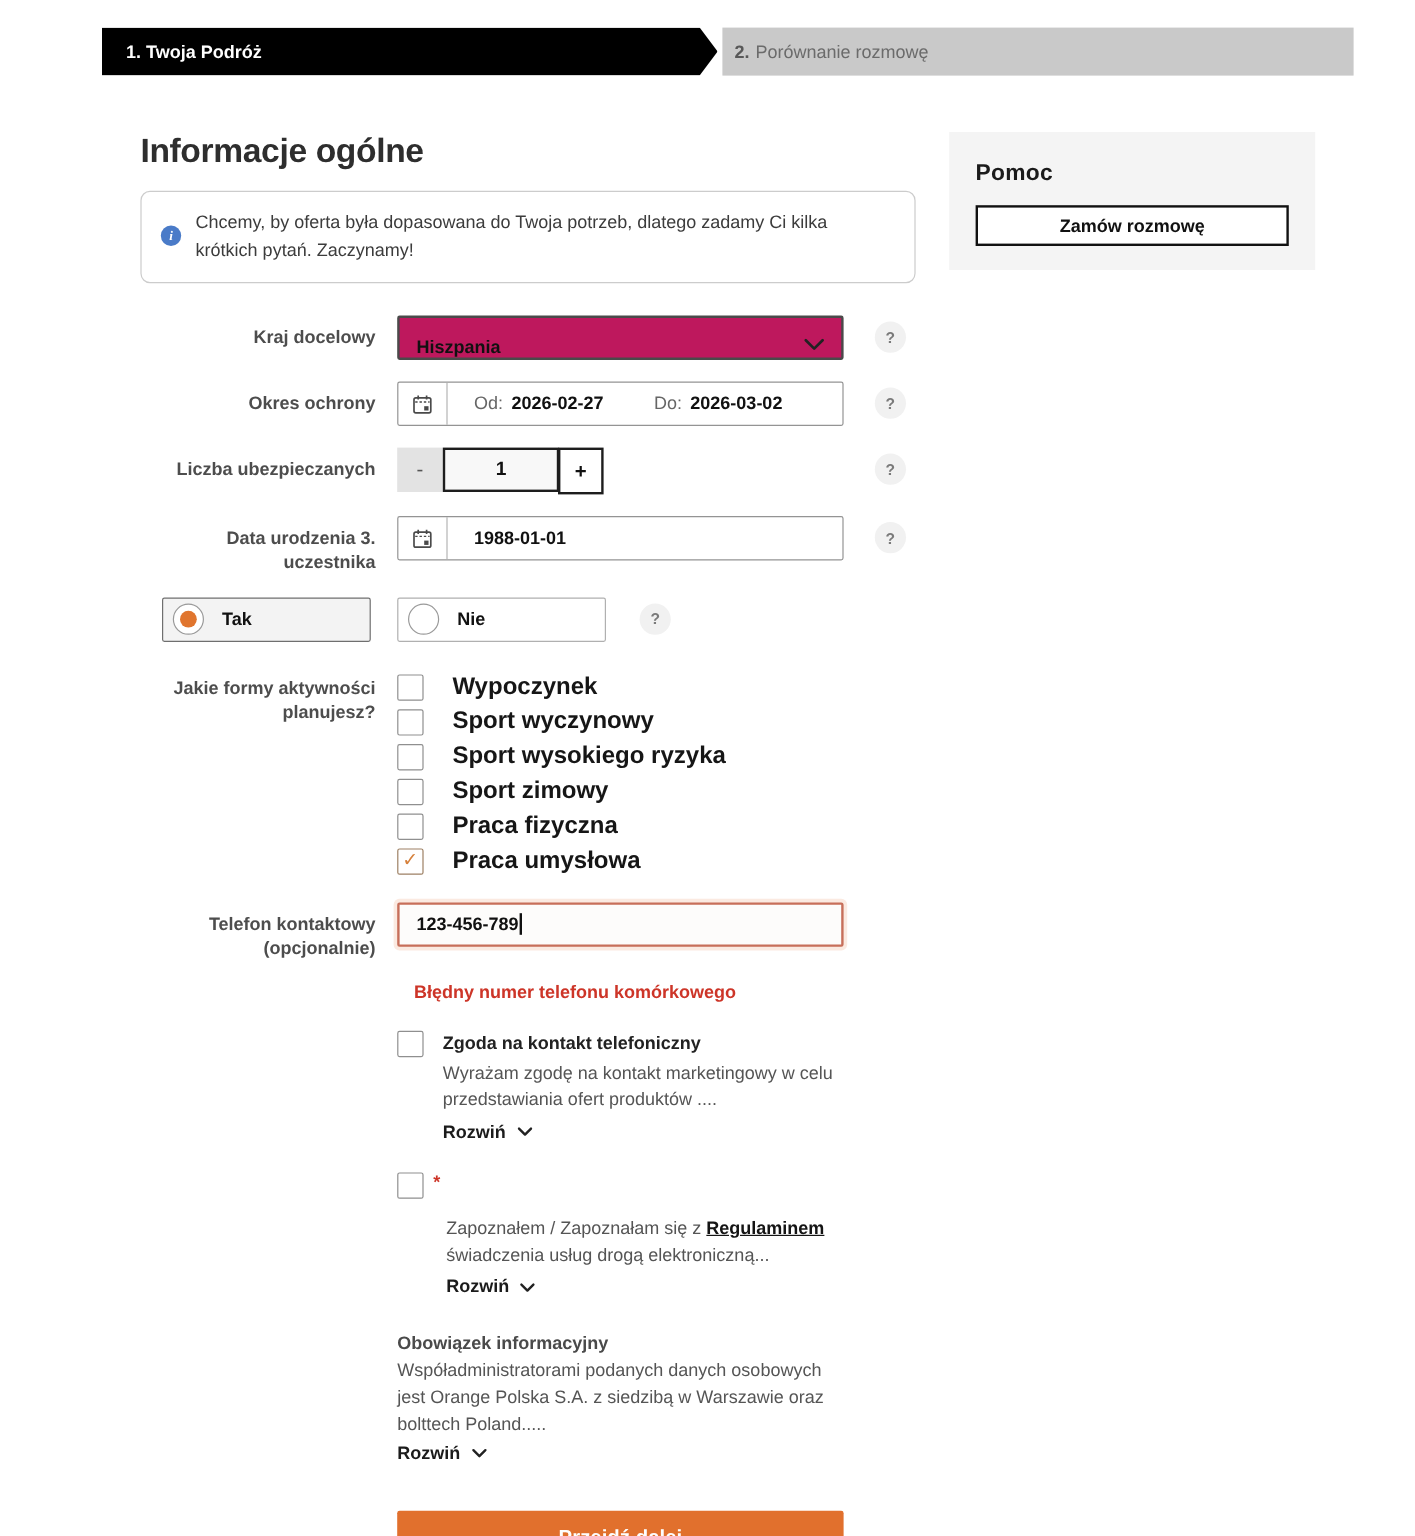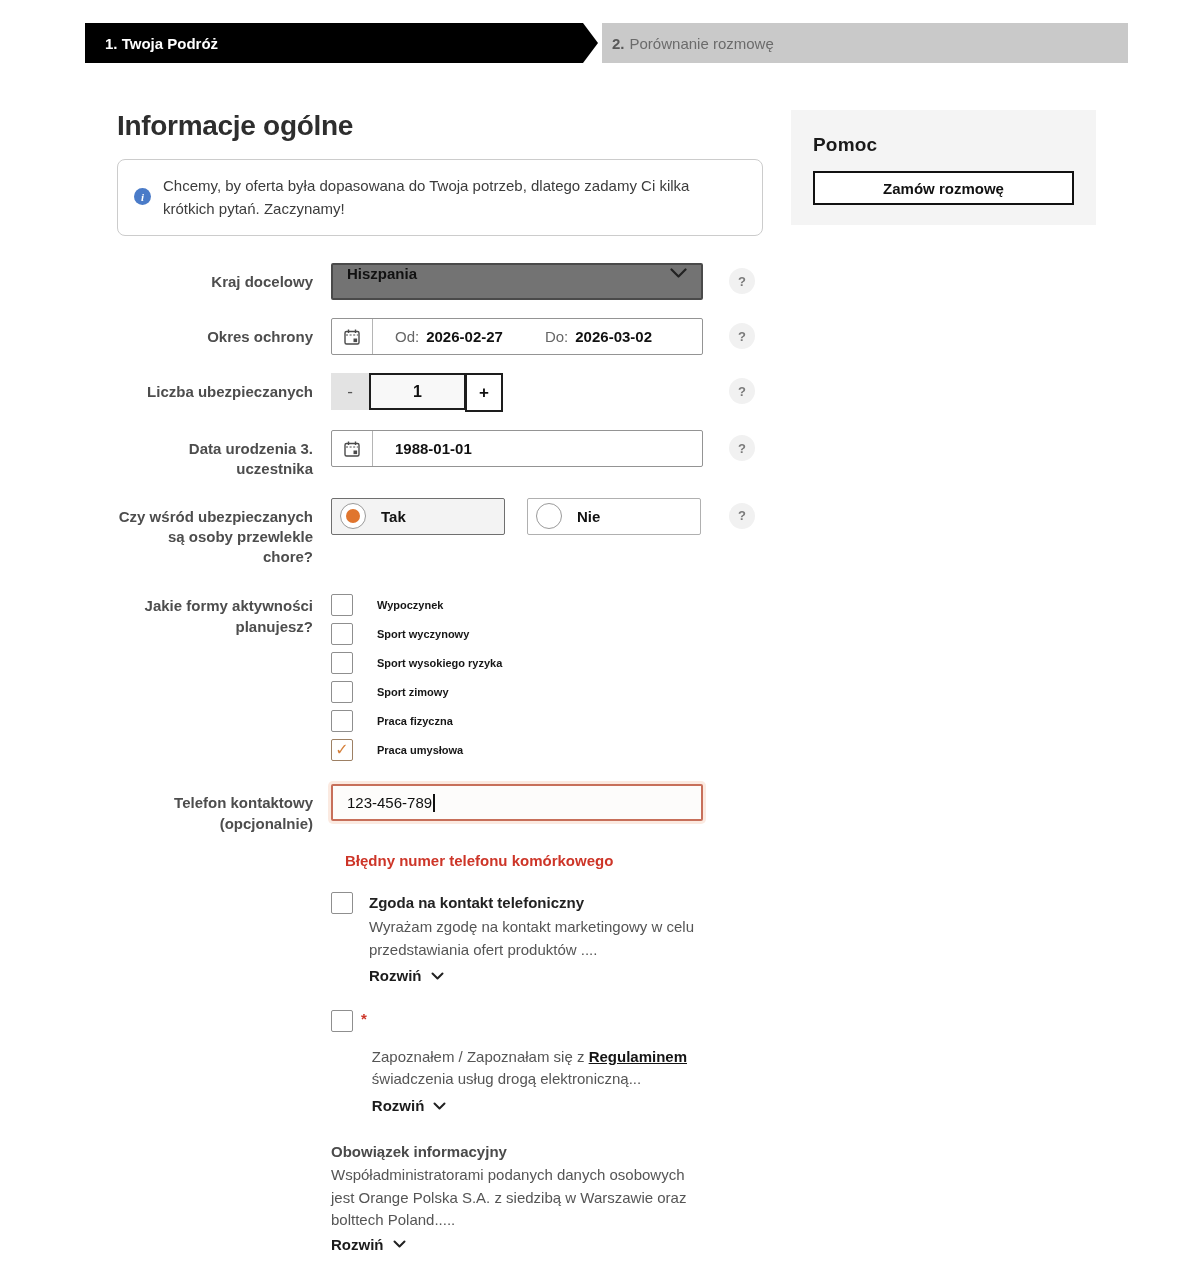--- a/index.html
+++ b/index.html
@@ -63,22 +63,22 @@
   }
   .row-field { width: 372px; margin-left: 18px; }
   .row-help { margin-left: 26px; padding-top: 5px; }
   .help-circle {
     width: 26px; height: 26px; border-radius: 50%; background: #f1f1f1;
     color: #7a7a7a; font-size: 13px; font-weight: bold;
     display: flex; align-items: center; justify-content: center; cursor: pointer;
   }
 
   .select-box {
-    height: 37px; border: 2px solid #4a4a4a; background: #737373; border-radius: 2px;
-    display: flex; align-items: flex-start; padding: 0 14px; cursor: pointer;
+    height: 37px; border: 2px solid #4a4a4a; background: #be185d; border-radius: 2px;
+    display: flex; align-items: flex-end; padding: 0 14px; cursor: pointer;
   }
   .select-box .sel-value { font-weight: bold; font-size: 15px; color: #111; flex: 1; }
 
   .date-box {
     height: 37px; border: 1px solid #949494; background: #fff; border-radius: 2px;
     display: flex; align-items: stretch; cursor: pointer;
   }
   .date-ico-cell {
     width: 41px; border-right: 1px solid #b5b5b5;
     display: flex; align-items: center; justify-content: center;
@@ -118,28 +118,28 @@
   .radio-dot { width: 14px; height: 14px; border-radius: 50%; background: #e0752e; }
   .radio-label { font-weight: bold; font-size: 15px; color: #111; margin-left: 15px; }
 
   .check-list .check-row { display: flex; align-items: center; margin-bottom: 7px; height: 22px; }
   .checkbox {
     width: 22px; height: 22px; border: 1px solid #8f8f8f; background: #fff; border-radius: 2px;
     display: flex; align-items: center; justify-content: center; cursor: pointer; flex: 0 0 22px;
   }
   .checkbox.checked { border-color: #9d8064; }
   .checkbox.checked::after { content: "✓"; color: #d6813c; font-weight: bold; font-size: 16px; line-height: 1; }
-  .check-label { font-weight: bold; font-size: 11px; color: #161616; margin-left: 24px; cursor: pointer; }
+  .check-label { font-weight: bold; font-size: 20px; color: #161616; margin-left: 24px; cursor: pointer; }
 
   .phone-input {
     height: 37px; border: 2px solid #c76f5a; background: #fdfcfb; border-radius: 2px;
     display: flex; align-items: center; padding-left: 14px;
     box-shadow: 0 0 0 3px rgba(235, 160, 120, 0.22);
   }
-  .phone-value { font-weight: normal; font-size: 15px; color: #111; }
+  .phone-value { font-weight: bold; font-size: 15px; color: #111; }
   .caret { display: inline-block; width: 2px; height: 18px; background: #111; margin-left: 1px; vertical-align: middle; }
 
   .error-text { margin: 18px 0 0 228px; color: #cd3528; font-weight: bold; font-size: 15px; }
 
   .consent { display: flex; align-items: flex-start; margin-left: 214px; margin-top: 23px; }
   .consent-body { margin-left: 16px; width: 345px; font-size: 15px; color: #555; line-height: 1.5; }
   .consent-title { font-weight: bold; color: #222; margin-bottom: 2px; }
   .req-star { color: #cd3528; font-weight: bold; margin: 0 5px 0 8px; font-size: 15px; }
   .consent2-wrap { display: flex; align-items: flex-start; margin-left: 214px; margin-top: 22px; }
   .consent2-text { width: 345px; font-size: 15px; color: #555; line-height: 1.5; margin-top: 36px; }
@@ -259,21 +259,20 @@
             <span class="date-val">1988-01-01</span>
           </span>
         </div>
       </div>
       <div class="row-help">
           <div class="help-circle">?</div>
         </div>
     </div>
 
     <div class="row" style="margin-bottom:27px;">
-      <div class="row-label">Czy wśród ubezpieczanych są osoby przewlekle chore?</div>
       <div class="row-field">
         <div class="radio-group">
           <div class="radio-box selected">
             <span class="radio-circle">
                 <span class="radio-dot"></span>
               </span>
             <span class="radio-label">Tak</span>
           </div>
           <div class="radio-box unselected">
             <span class="radio-circle"></span>

